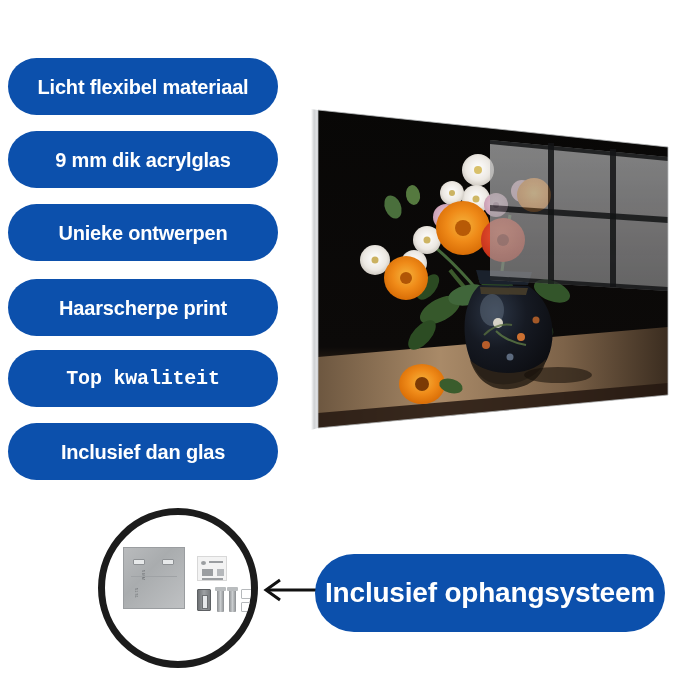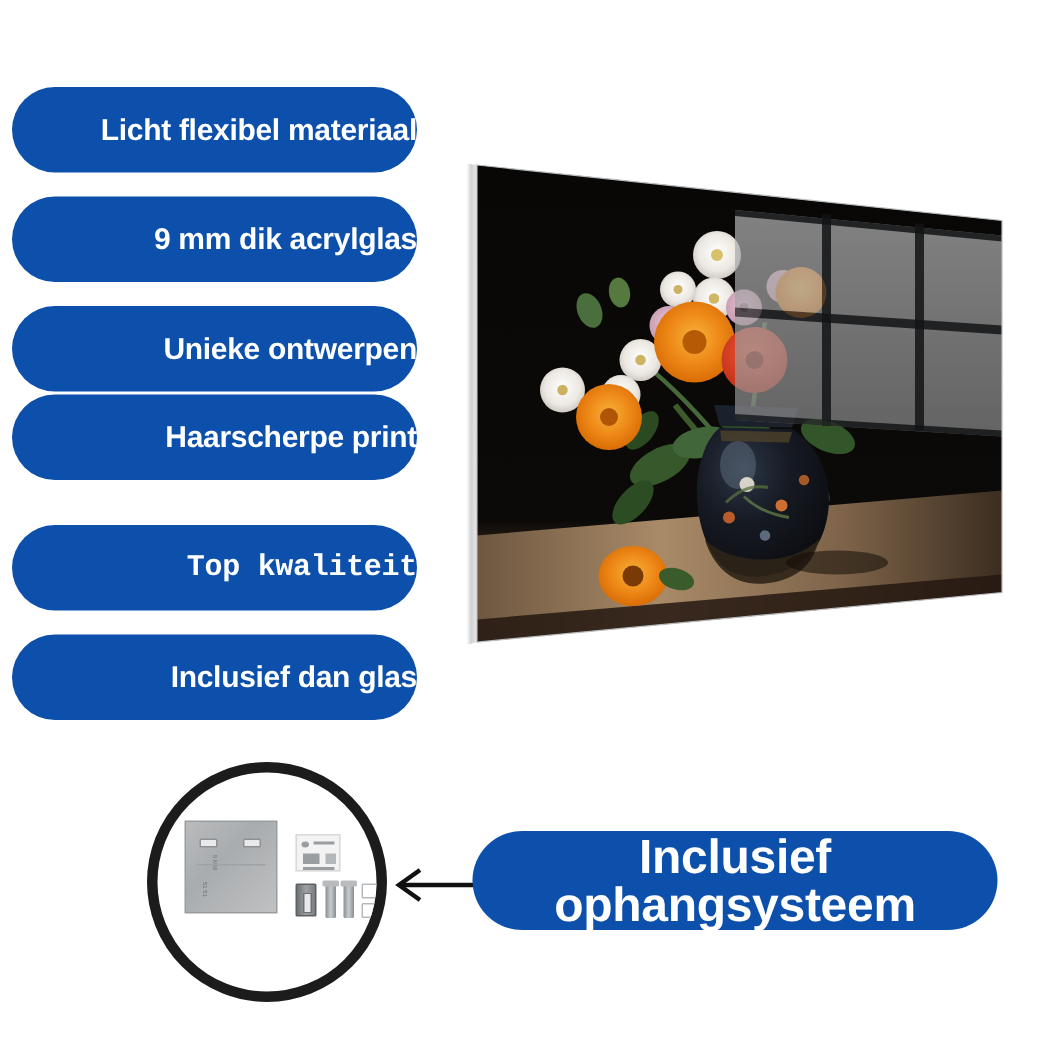--- a/index.html
+++ b/index.html
@@ -17,47 +17,47 @@
     -webkit-font-smoothing: antialiased;
   }
 
   
   .pill {
     position: absolute;
     background: #0c50ac;
     border-radius: 999px;
     display: flex;
     align-items: center;
-    justify-content: flex-end;
+    justify-content: center;
     color: #ffffff;
     font-weight: bold;
     letter-spacing: -0.2px;
     box-sizing: border-box;
     text-align: center;
     line-height: 1;
   }
   .pill-left {
     left: 8px;
     width: 270px;
     height: 57px;
     font-size: 20px;
   }
   .pill-1 { top: 58px; }
   .pill-2 { top: 131px; }
   .pill-3 { top: 204px; }
-  .pill-4 { top: 263px; }
+  .pill-4 { top: 279px; }
   .pill-5 { top: 350px; font-family: Liberation Mono, monospace; }
   .pill-6 { top: 423px; }
 
   .pill-hang {
     left: 315px;
     top: 554px;
     width: 350px;
-    height: 66px;
-    font-size: 32px;
+    height: 78px;
+    font-size: 28px;
   }
 
   
   .panel-wrap {
     position: absolute;
     left: 300px;
     top: 95px;
     width: 380px;
     height: 350px;
   }

